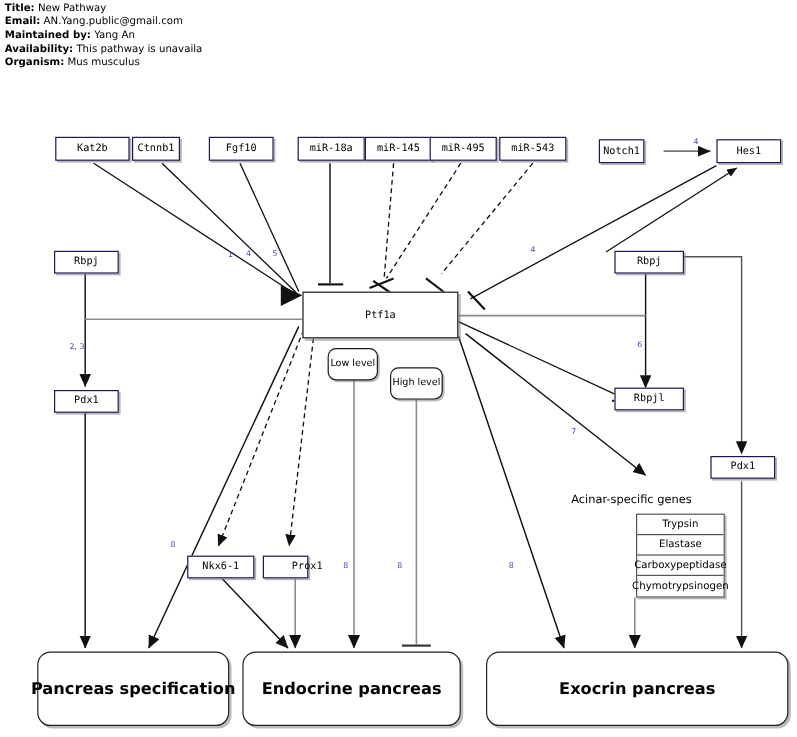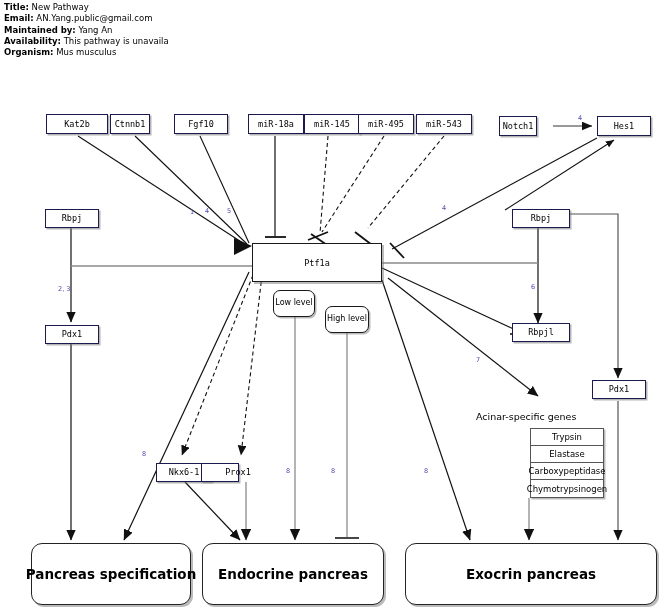--- a/index.html
+++ b/index.html
@@ -292,21 +292,21 @@
   <div class="gbox" style="left:512px;top:323px;width:58px;height:19px;">
     <span>Rbpjl</span>
   </div>
   <div class="gbox" style="left:592px;top:380px;width:54px;height:19px;">
     <span>Pdx1</span>
   </div>
 
   <div class="gbox" style="left:156px;top:463px;width:56px;height:19px;">
     <span>Nkx6-1</span>
   </div>
-  <div class="gbox" style="left:201px;top:463px;width:32px;height:19px;padding-left:36px;">
+  <div class="gbox" style="left:219px;top:463px;width:32px;height:19px;padding-left:36px;">
     <span>Prox1</span>
   </div>
 
   <div class="acinar-title" style="left:476px;top:411px;">Acinar-specific genes</div>
   <div class="acinar-list" style="left:482px;top:428px;width:74px;margin-left:48px;">
     <div class="item">Trypsin</div>
     <div class="item">Elastase</div>
     <div class="item">Carboxypeptidase</div>
     <div class="item">Chymotrypsinogen</div>
   </div>

